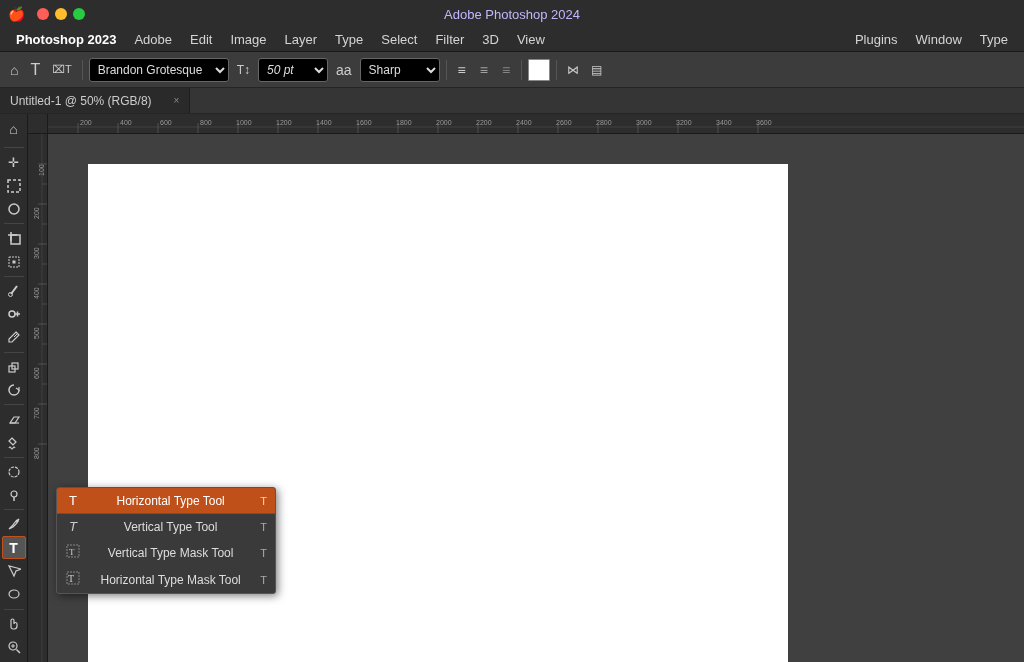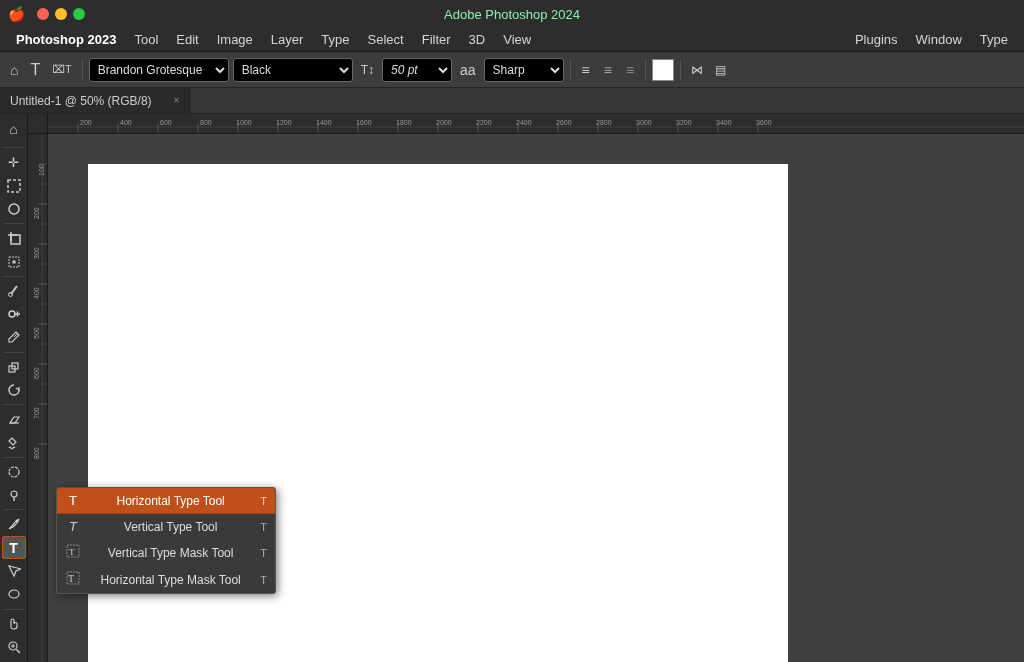--- a/index.html
+++ b/index.html
@@ -8,21 +8,21 @@
     
     #title-bar {
       width: 100%; height: 28px; background: #2d2d2d;
       display: flex; align-items: center; position: relative;
     }
     #traffic-lights { display: flex; align-items: center; gap: 6px; padding-left: 12px; }
     .traffic-light { width: 12px; height: 12px; border-radius: 50%; cursor: pointer; }
     .tl-red { background: #ff5f57; }
     .tl-yellow { background: #ffbd2e; }
     .tl-green { background: #28ca41; }
-    #app-name { position: absolute; left: 50%; transform: translateX(-50%); color: #86efac; font-size: 13px; }
+    #app-name { position: absolute; left: 50%; transform: translateX(-50%); color: #c4b5fd; font-size: 13px; }
     #apple-icon { margin-left: 8px; color: #ccc; font-size: 14px; }
 
     
     #menu-bar {
       width: 100%; height: 24px; background: #2d2d2d;
       display: flex; align-items: center; padding: 0 8px; gap: 2px;
       border-bottom: 1px solid #1a1a1a;
     }
     .menu-item {
       color: #d4d4d4; font-size: 13px; padding: 2px 8px;
@@ -158,21 +158,21 @@
   <div id="traffic-lights">
     <div class="traffic-light tl-red"></div>
     <div class="traffic-light tl-yellow"></div>
     <div class="traffic-light tl-green"></div>
   </div>
   <div id="app-name">Adobe Photoshop 2024</div>
 </div>
 
 <div id="menu-bar">
   <span class="menu-item" id="ps-menu-name">Photoshop 2023</span>
-  <span class="menu-item">Tool</span>
+  <span class="menu-item">Adobe</span>
   <span class="menu-item">Edit</span>
   <span class="menu-item">Image</span>
   <span class="menu-item">Layer</span>
   <span class="menu-item">Type</span>
   <span class="menu-item">Select</span>
   <span class="menu-item">Filter</span>
   <span class="menu-item">3D</span>
   <span class="menu-item">View</span>
   <span style="flex:1"></span>
   <span class="menu-item">Plugins</span>
@@ -184,23 +184,20 @@
 
   <span class="options-icon">⌂</span>
   <span class="options-icon" style="font-size:16px;">T</span>
   <span class="options-icon" style="font-size:11px;">⌧T</span>
   <div class="opt-divider"></div>
 
   <select class="options-select options-select-wide">
     <option>Brandon Grotesque</option>
   </select>
 
-  <select class="options-select options-select-medium">
-    <option>Black</option>
-  </select>
 
   <span class="options-icon" style="font-size:12px;">T↕</span>
 
   <select class="options-select options-select-small">
     <option>50 pt</option>
   </select>
 
   <span class="options-icon" style="font-size:14px;">aa</span>
   <select class="options-select options-select-tiny">
     <option>Sharp</option>

